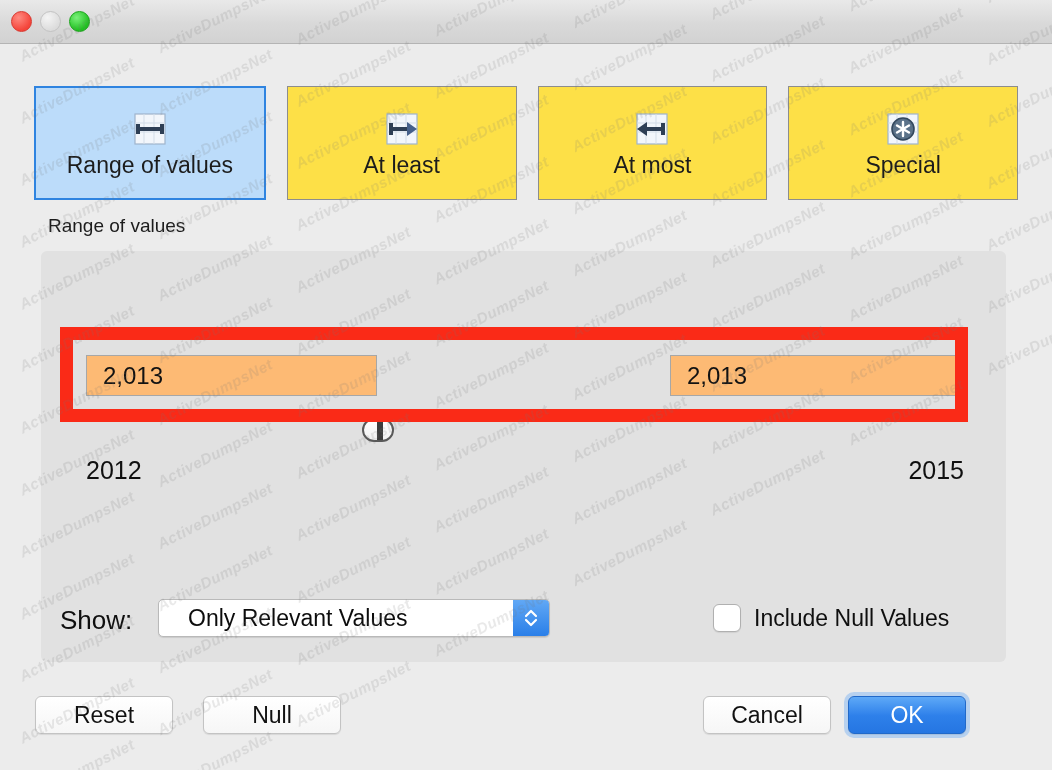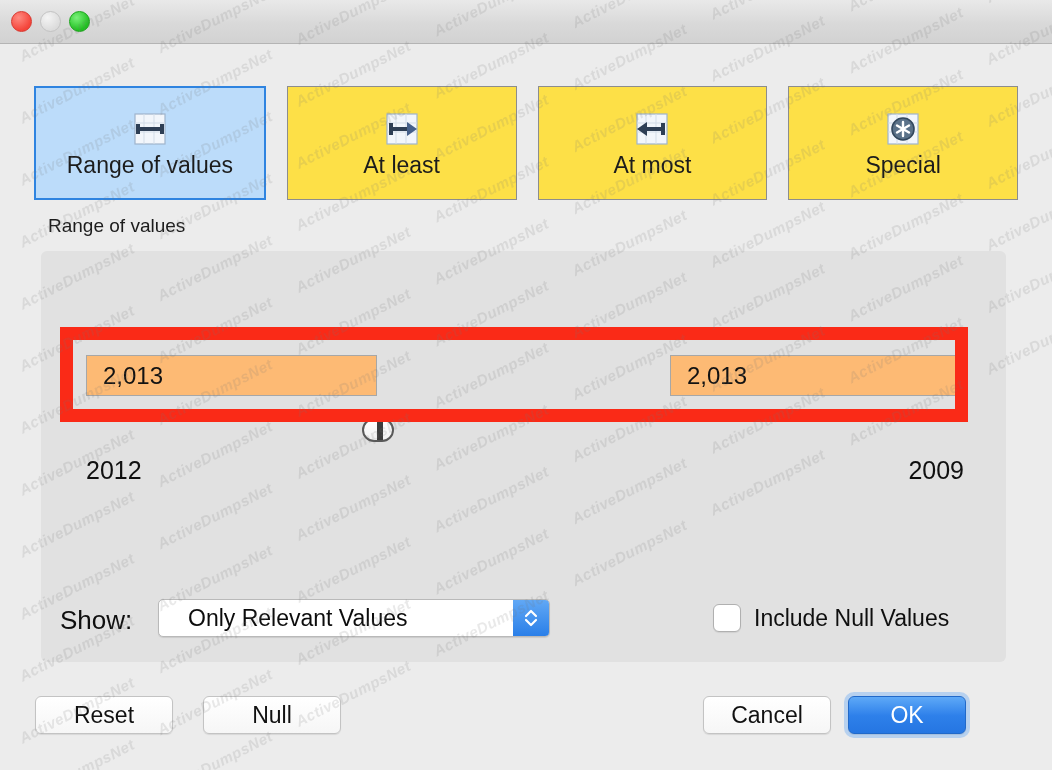--- a/index.html
+++ b/index.html
@@ -382,21 +382,21 @@
 
 <div class="field" id="field-min">2,013</div>
 <div class="field" id="field-max">2,013</div>
 
 <div class="annot"></div>
 
 <div class="slider-wrap">
   <div class="slider-thumb"></div>
 </div>
 <div class="range-label" id="range-min">2012</div>
-<div class="range-label" id="range-max">2009</div>
+<div class="range-label" id="range-max">2015</div>
 
 <div class="show-label">Show:</div>
 <div class="select">
   <span class="select-value">Only Relevant Values</span>
   <span class="select-stepper">
     <svg viewBox="0 0 16 20" width="16" height="20">
       <polyline points="3,8 8,3 13,8" fill="none" stroke="#ffffff" stroke-width="2.2" stroke-linecap="round" stroke-linejoin="round"></polyline>
       <polyline points="3,12 8,17 13,12" fill="none" stroke="#ffffff" stroke-width="2.2" stroke-linecap="round" stroke-linejoin="round"></polyline>
     </svg>
   </span>

